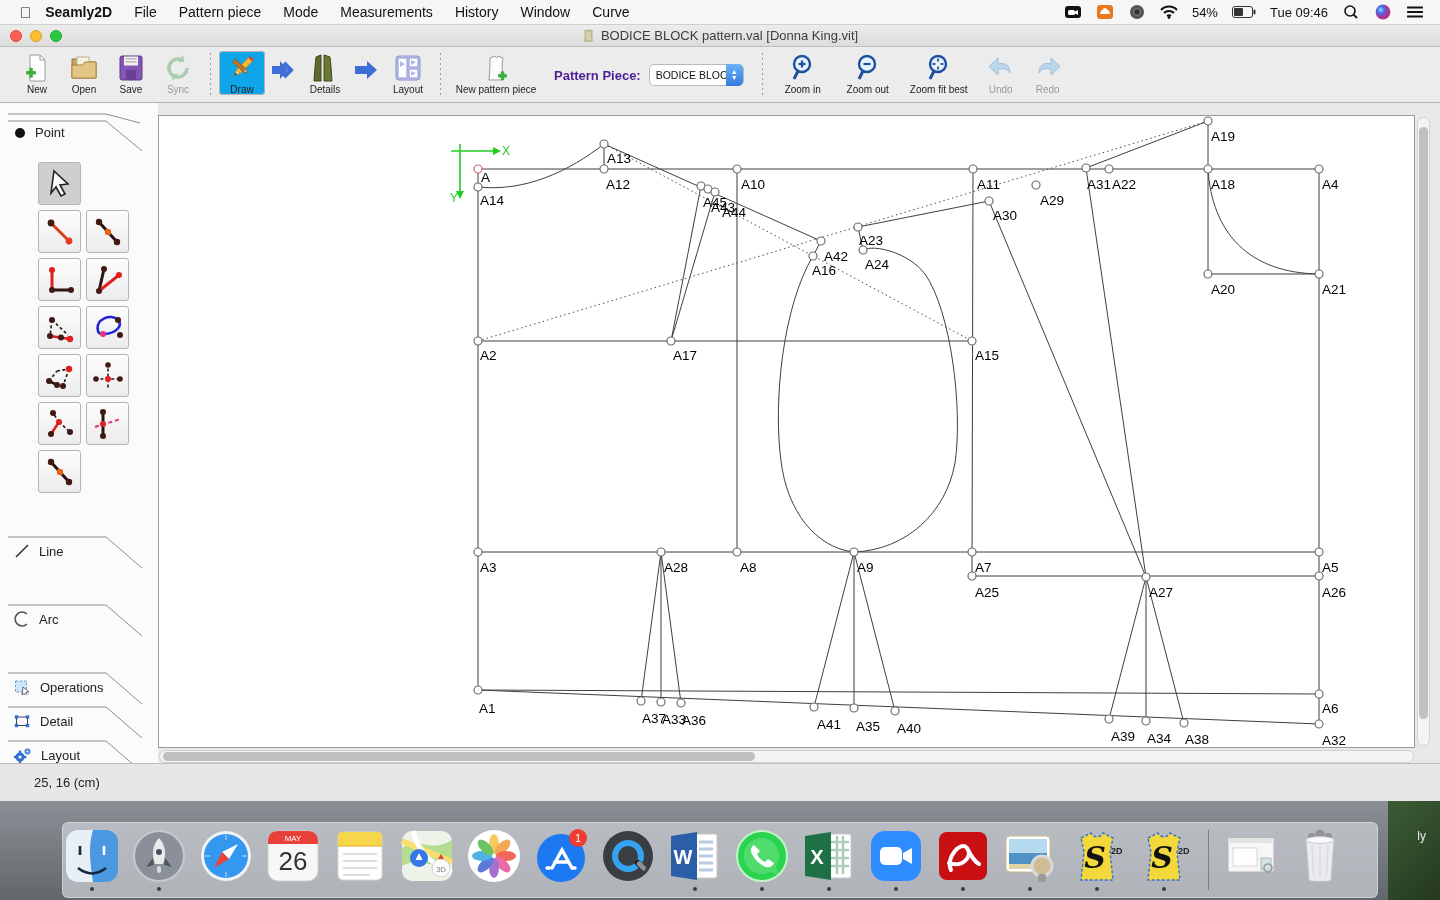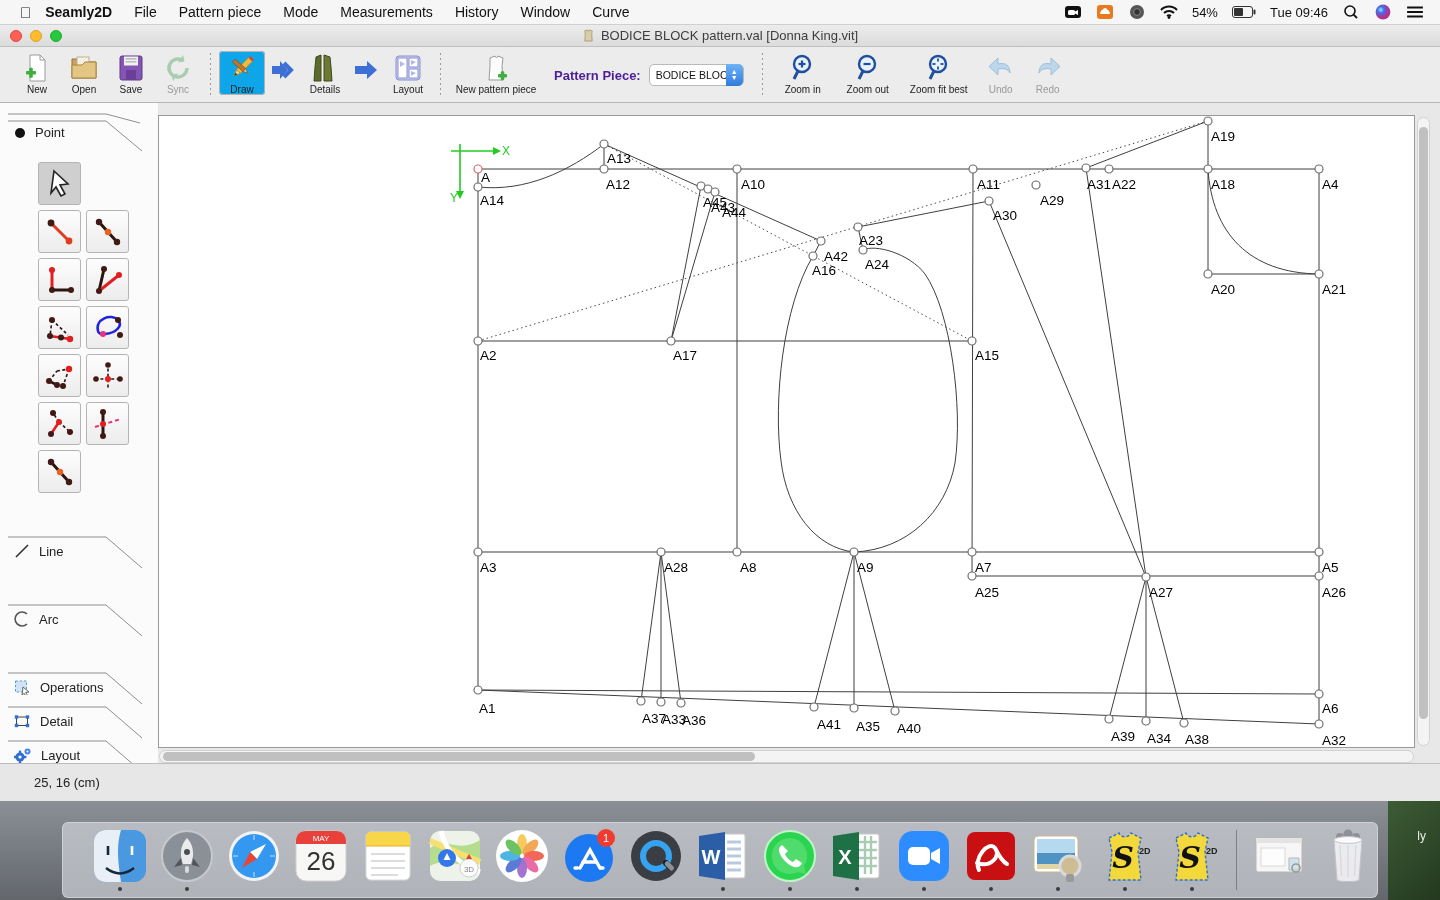--- a/index.html
+++ b/index.html
@@ -76,21 +76,21 @@
   .statusbar{position:absolute;left:0;top:763px;width:1440px;height:38px;background:#e7e7e7;
     border-top:1px solid #bdbdbd;display:flex;align-items:center;font-size:13px;color:#222;padding-left:34px;}
   
   .desktop{position:absolute;left:0;top:801px;width:1440px;height:99px;
     background:linear-gradient(#8b9096,#63676c);}
   .wallgreen{position:absolute;right:0;top:0;width:52px;height:99px;background:#33502e;
     background:linear-gradient(135deg,#3c5c35,#24381f);}
   .desklbl{position:absolute;right:14px;top:28px;color:#eee;font-size:12px;}
   .dock{position:absolute;left:62px;top:21px;width:1316px;height:76px;
     background:rgba(205,208,213,.72);border:1px solid rgba(255,255,255,.35);border-radius:6px;
-    display:flex;align-items:center;justify-content:flex-end;gap:9px;}
+    display:flex;align-items:center;justify-content:flex-start;gap:9px;}
   .dicon{position:relative;width:58px;height:64px;display:flex;align-items:flex-start;justify-content:center;}
   .dicon svg{width:56px;height:56px;}
   .dicon.running:after{content:'';position:absolute;bottom:1px;left:50%;margin-left:-2px;
     width:4px;height:4px;border-radius:50%;background:#3c3c3c;}
   .dsep{width:1px;height:60px;background:rgba(90,90,95,.6);margin:0 6px;}
 </style>
 </head>
 <body>
 
 <div class="screen">

